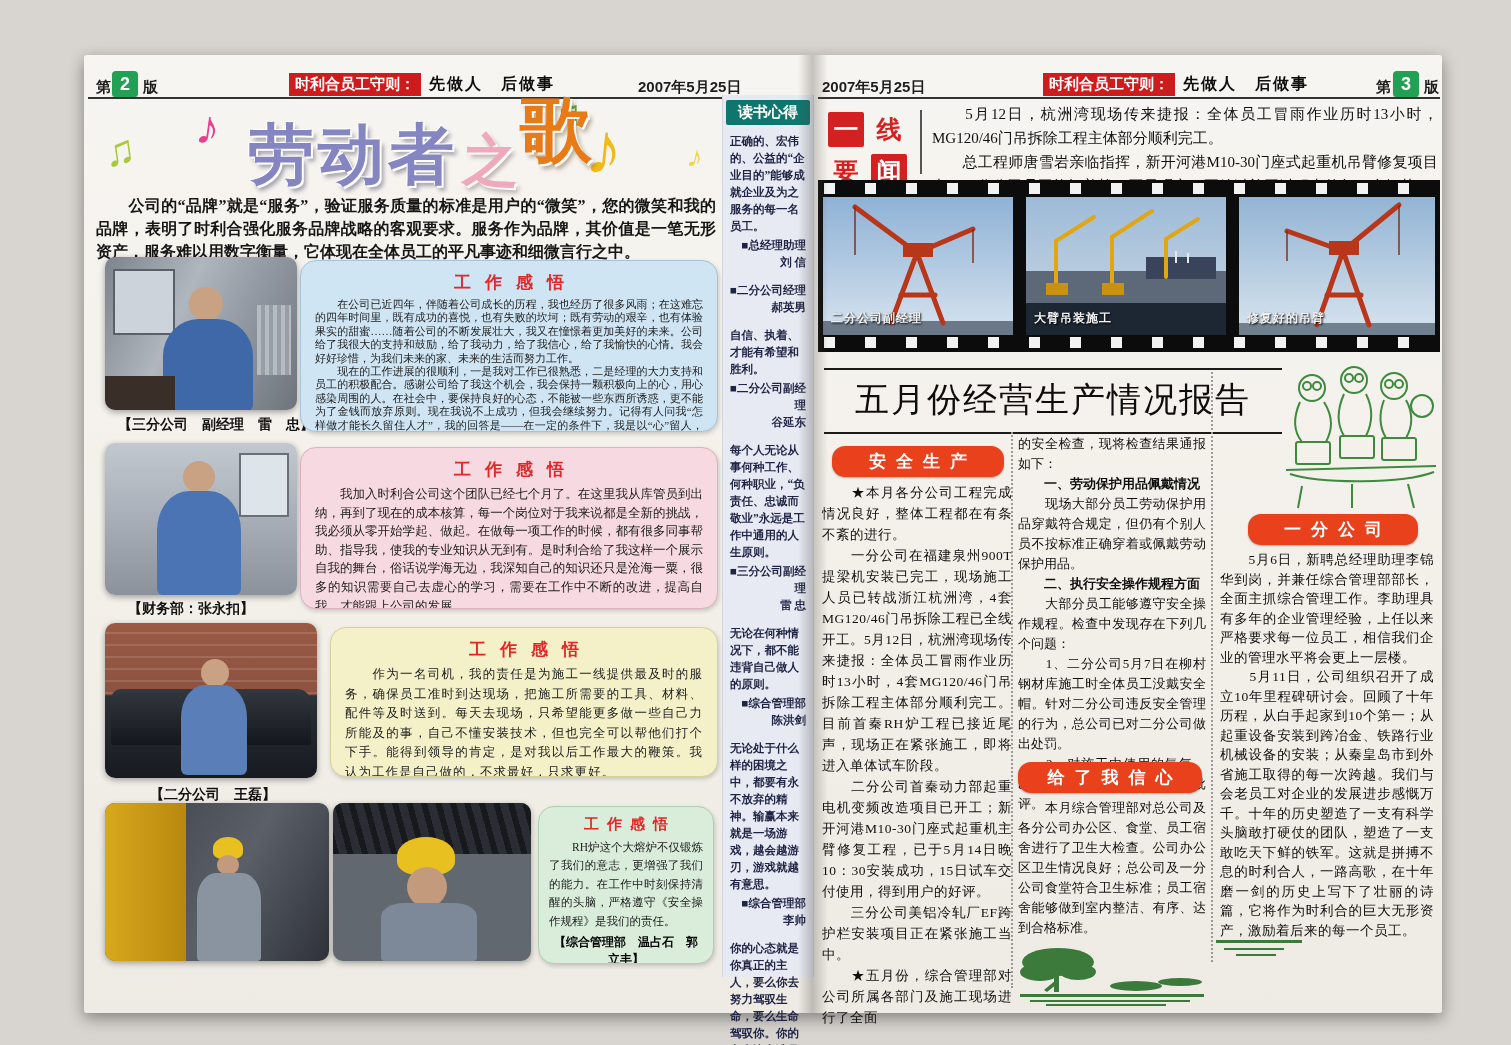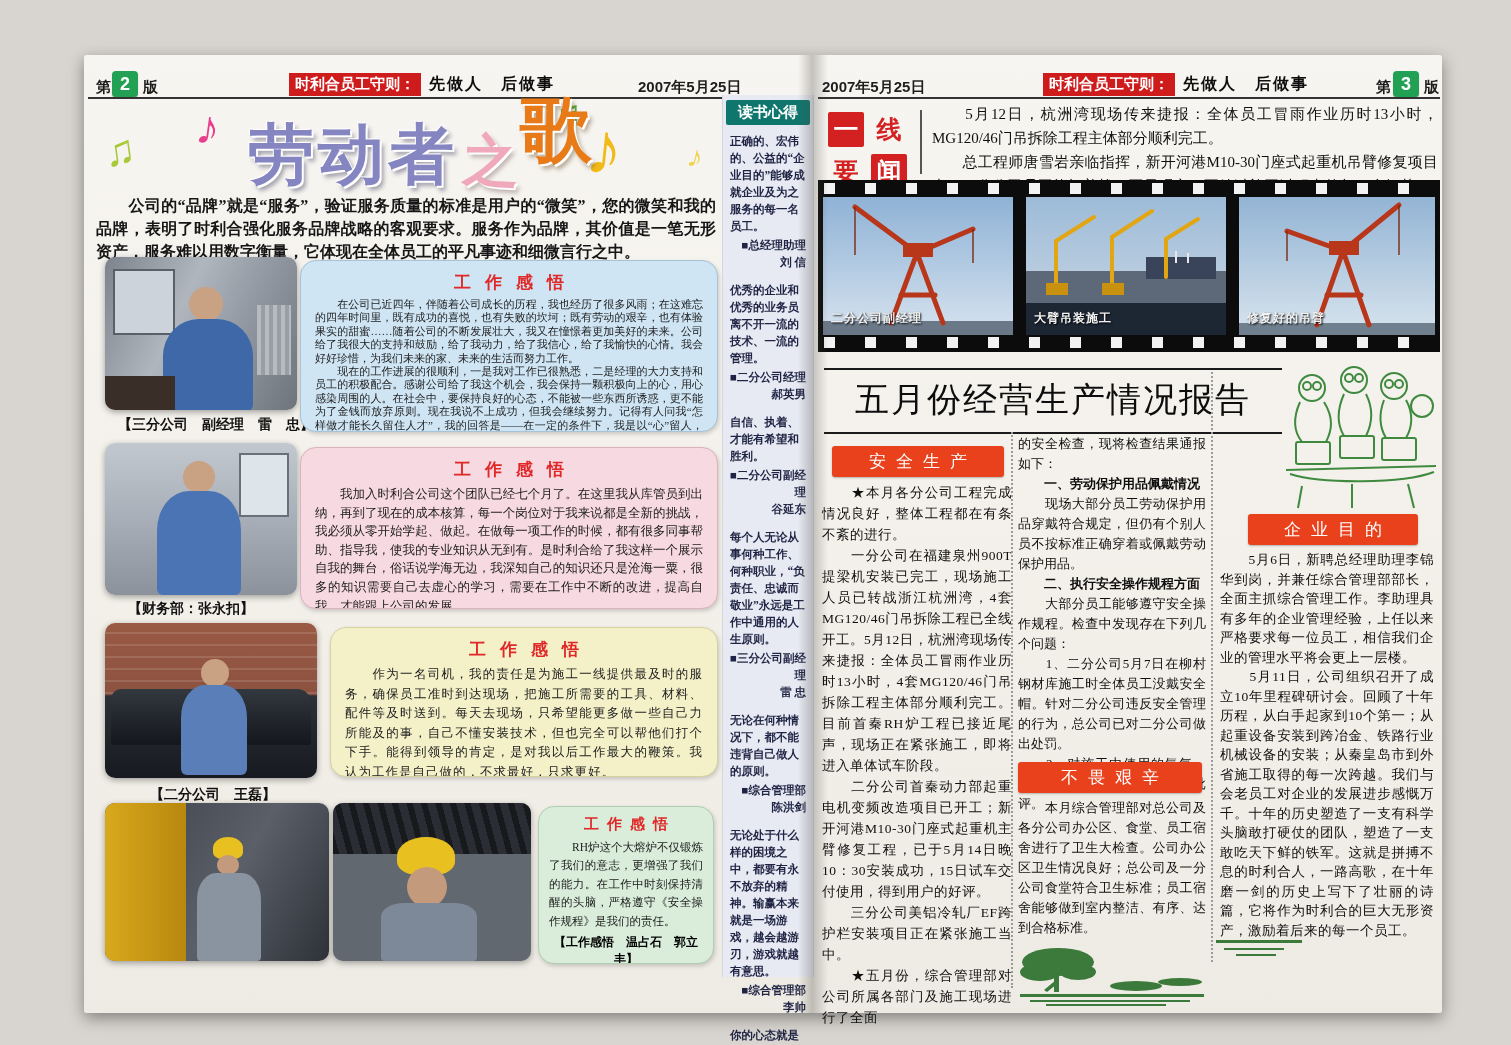--- a/index.html
+++ b/index.html
@@ -43,21 +43,21 @@
   .nl-plain{color:#d32020;text-align:center;padding:1px 0;}
   .news-divider{position:absolute;left:920px;top:110px;height:64px;border-left:2px solid #555;}
   .news-text{position:absolute;left:932px;top:102px;width:506px;font-size:15px;line-height:24px;white-space:pre-line;text-align:justify;font-family:"Liberation Serif",serif;color:#0f0f0f;}
   
   .film{position:absolute;left:818px;top:180px;width:622px;height:172px;background:#0c0c0c;}
   .holes{position:absolute;left:6px;right:6px;height:11px;background:repeating-linear-gradient(90deg,#f2f2f2 0 11px,transparent 11px 41px);}
   .frame{position:absolute;top:17px;height:138px;overflow:hidden;}
   .film-cap{position:absolute;left:8px;bottom:8px;color:#f2f2f2;font-size:12px;font-weight:bold;text-shadow:1px 1px 2px #000;letter-spacing:1px;}
   
   .headline{position:absolute;left:824px;top:368px;width:458px;border-top:2px solid #1a1a1a;border-bottom:2px solid #1a1a1a;padding:7px 0 9px;text-align:center;font-size:34px;font-weight:normal;letter-spacing:2px;color:#0d0d0d;}
-  .sec-head{position:absolute;background:#e8411c;color:#fff;font-weight:normal;font-size:17px;letter-spacing:10px;text-align:center;padding:4px 0;border-radius:3px;text-indent:10px;box-shadow:0 1px 2px rgba(0,0,0,.25);}
+  .sec-head{position:absolute;background:#e8411c;color:#fff;font-weight:bold;font-size:17px;letter-spacing:10px;text-align:center;padding:4px 0;border-radius:13px;text-indent:10px;box-shadow:0 1px 2px rgba(0,0,0,.25);}
   .coltext{position:absolute;white-space:pre-line;text-align:justify;font-family:"Liberation Serif",serif;color:#0f0f0f;}
   .vsep{position:absolute;border-left:2px dotted #9a9a9a;}
   .col2wrap{position:absolute;left:1018px;top:434px;width:188px;font-family:"Liberation Serif",serif;color:#0f0f0f;font-size:13px;line-height:20px;}
   .col2wrap p{margin:0;text-align:justify;white-space:pre-line;}
   .col2wrap p.b{font-weight:bold;}
 </style>
 </head>
 <body>
 
 <div class="sheet">
@@ -131,32 +131,31 @@
   </div>
   <div class="photo" style="left:333px;top:803px;width:198px;height:158px;background:#626870;">
     <div class="ph" style="left:0;top:0;width:100%;height:32%;background:repeating-linear-gradient(75deg,#17191d 0 6px,#2a2d33 6px 14px);"></div>
     <div class="ph" style="left:64px;top:34px;width:58px;height:38px;border-radius:50% 50% 35% 35%;background:#e8c020;"></div>
     <div class="ph" style="left:74px;top:64px;width:40px;height:40px;border-radius:50%;background:#c49a7c;"></div>
     <div class="ph" style="left:48px;top:100px;width:96px;height:58px;border-radius:24% 24% 4px 4px;background:#7d8899;"></div>
   </div>
   <div class="gbox" style="left:538px;top:806px;width:176px;height:158px;background:#d9edda;border:1px solid #aed0b0;padding:6px 10px;">
     <div class="gtitle" style="font-size:15px;letter-spacing:8px;text-indent:8px;">工作感悟</div>
     <div class="gtext" style="font-size:11.5px;line-height:18.4px;">　　RH炉这个大熔炉不仅锻炼了我们的意志，更增强了我们的能力。在工作中时刻保持清醒的头脑，严格遵守《安全操作规程》是我们的责任。</div>
-    <div class="gcap" style="font-size:12px;margin-top:4px;">【工作感悟　温占石　郭立丰】</div>
+    <div class="gcap" style="font-size:12px;margin-top:4px;">【综合管理部　温占石　郭立丰】</div>
   </div>
 
   <div class="strip">
     <div class="strip-h">读书心得</div>
     <div class="quote">
       <div>正确的、宏伟的、公益的“企业目的”能够成就企业及为之服务的每一名员工。</div>
       <div class="qa">■总经理助理
 刘 信</div>
     </div>
     <div class="quote">
-      <div>优秀的企业和优秀的业务员离不开一流的技术、一流的管理。</div>
       <div class="qa">■二分公司经理
 郝英男</div>
     </div>
     <div class="quote">
       <div>自信、执着、才能有希望和胜利。</div>
       <div class="qa">■二分公司副经理
 谷延东</div>
     </div>
     <div class="quote">
       <div>每个人无论从事何种工作、何种职业，“负责任、忠诚而敬业”永远是工作中通用的人生原则。</div>
@@ -324,40 +323,40 @@
 
   <div class="col2wrap">
     <p>的安全检查，现将检查结果通报如下：</p>
     <p class="b">　　一、劳动保护用品佩戴情况</p>
     <p>　　现场大部分员工劳动保护用品穿戴符合规定，但仍有个别人员不按标准正确穿着或佩戴劳动保护用品。</p>
     <p class="b">　　二、执行安全操作规程方面</p>
     <p>　　大部分员工能够遵守安全操作规程。检查中发现存在下列几个问题：</p>
     <p>　　1、二分公司5月7日在柳村钢材库施工时全体员工没戴安全帽。针对二分公司违反安全管理的行为，总公司已对二分公司做出处罚。</p>
     <p>　　2、对施工中使用的氧气、乙炔瓶放置不规范的行为提出批评。</p>
   </div>
-  <div class="sec-head" style="left:1018px;top:762px;width:184px;">不畏艰辛</div>
+  <div class="sec-head" style="left:1018px;top:762px;width:184px;">给了我信心</div>
   <div class="coltext" style="left:1018px;top:798px;width:188px;font-size:13px;line-height:20px;">　　本月综合管理部对总公司及各分公司办公区、食堂、员工宿舍进行了卫生大检查。公司办公区卫生情况良好；总公司及一分公司食堂符合卫生标准；员工宿舍能够做到室内整洁、有序、达到合格标准。</div>
   <svg class="abs" style="left:1016px;top:946px;" width="192" height="62" viewBox="0 0 192 62">
     <g fill="#3c7a3c">
       <ellipse cx="42" cy="16" rx="36" ry="14"></ellipse>
         <ellipse cx="24" cy="26" rx="20" ry="9"></ellipse>
         <ellipse cx="62" cy="26" rx="18" ry="8"></ellipse>
       <rect x="38" y="28" width="5" height="18"></rect>
         <path d="M40,34 L28,44 L31,46 L41,38 Z"></path>
       <ellipse cx="120" cy="40" rx="26" ry="5"></ellipse>
         <ellipse cx="164" cy="36" rx="22" ry="4"></ellipse>
       <rect x="4" y="48" width="184" height="3"></rect>
         <rect x="14" y="54" width="160" height="2"></rect>
         <rect x="30" y="58" width="120" height="2"></rect>
     </g>
   </svg>
 
   <div class="vsep" style="left:1211px;top:372px;height:590px;"></div>
 
-  <div class="sec-head" style="left:1248px;top:514px;width:170px;">企业目的</div>
+  <div class="sec-head" style="left:1248px;top:514px;width:170px;">一分公司</div>
   <div class="coltext" style="left:1220px;top:550px;width:214px;font-size:13.5px;line-height:19.5px;letter-spacing:.5px;">　　5月6日，新聘总经理助理李锦华到岗，并兼任综合管理部部长，全面主抓综合管理工作。李助理具有多年的企业管理经验，上任以来严格要求每一位员工，相信我们企业的管理水平将会更上一层楼。
 　　5月11日，公司组织召开了成立10年里程碑研讨会。回顾了十年历程，从白手起家到10个第一；从起重设备安装到跨冶金、铁路行业机械设备的安装；从秦皇岛市到外省施工取得的每一次跨越。我们与会老员工对企业的发展进步感慨万千。十年的历史塑造了一支有科学头脑敢打硬仗的团队，塑造了一支敢吃天下鲜的铁军。这就是拼搏不息的时利合人，一路高歌，在十年磨一剑的历史上写下了壮丽的诗篇，它将作为时利合的巨大无形资产，激励着后来的每一个员工。</div>
   <svg class="abs" style="left:1216px;top:932px;" width="90" height="34" viewBox="0 0 90 34">
     <g fill="#3c7a3c">
         <rect x="0" y="8" width="86px" height="3"></rect>
         <rect x="8" y="16" width="60" height="2"></rect>
         <rect x="20" y="22" width="40" height="2"></rect>
       </g>
   </svg>
 

